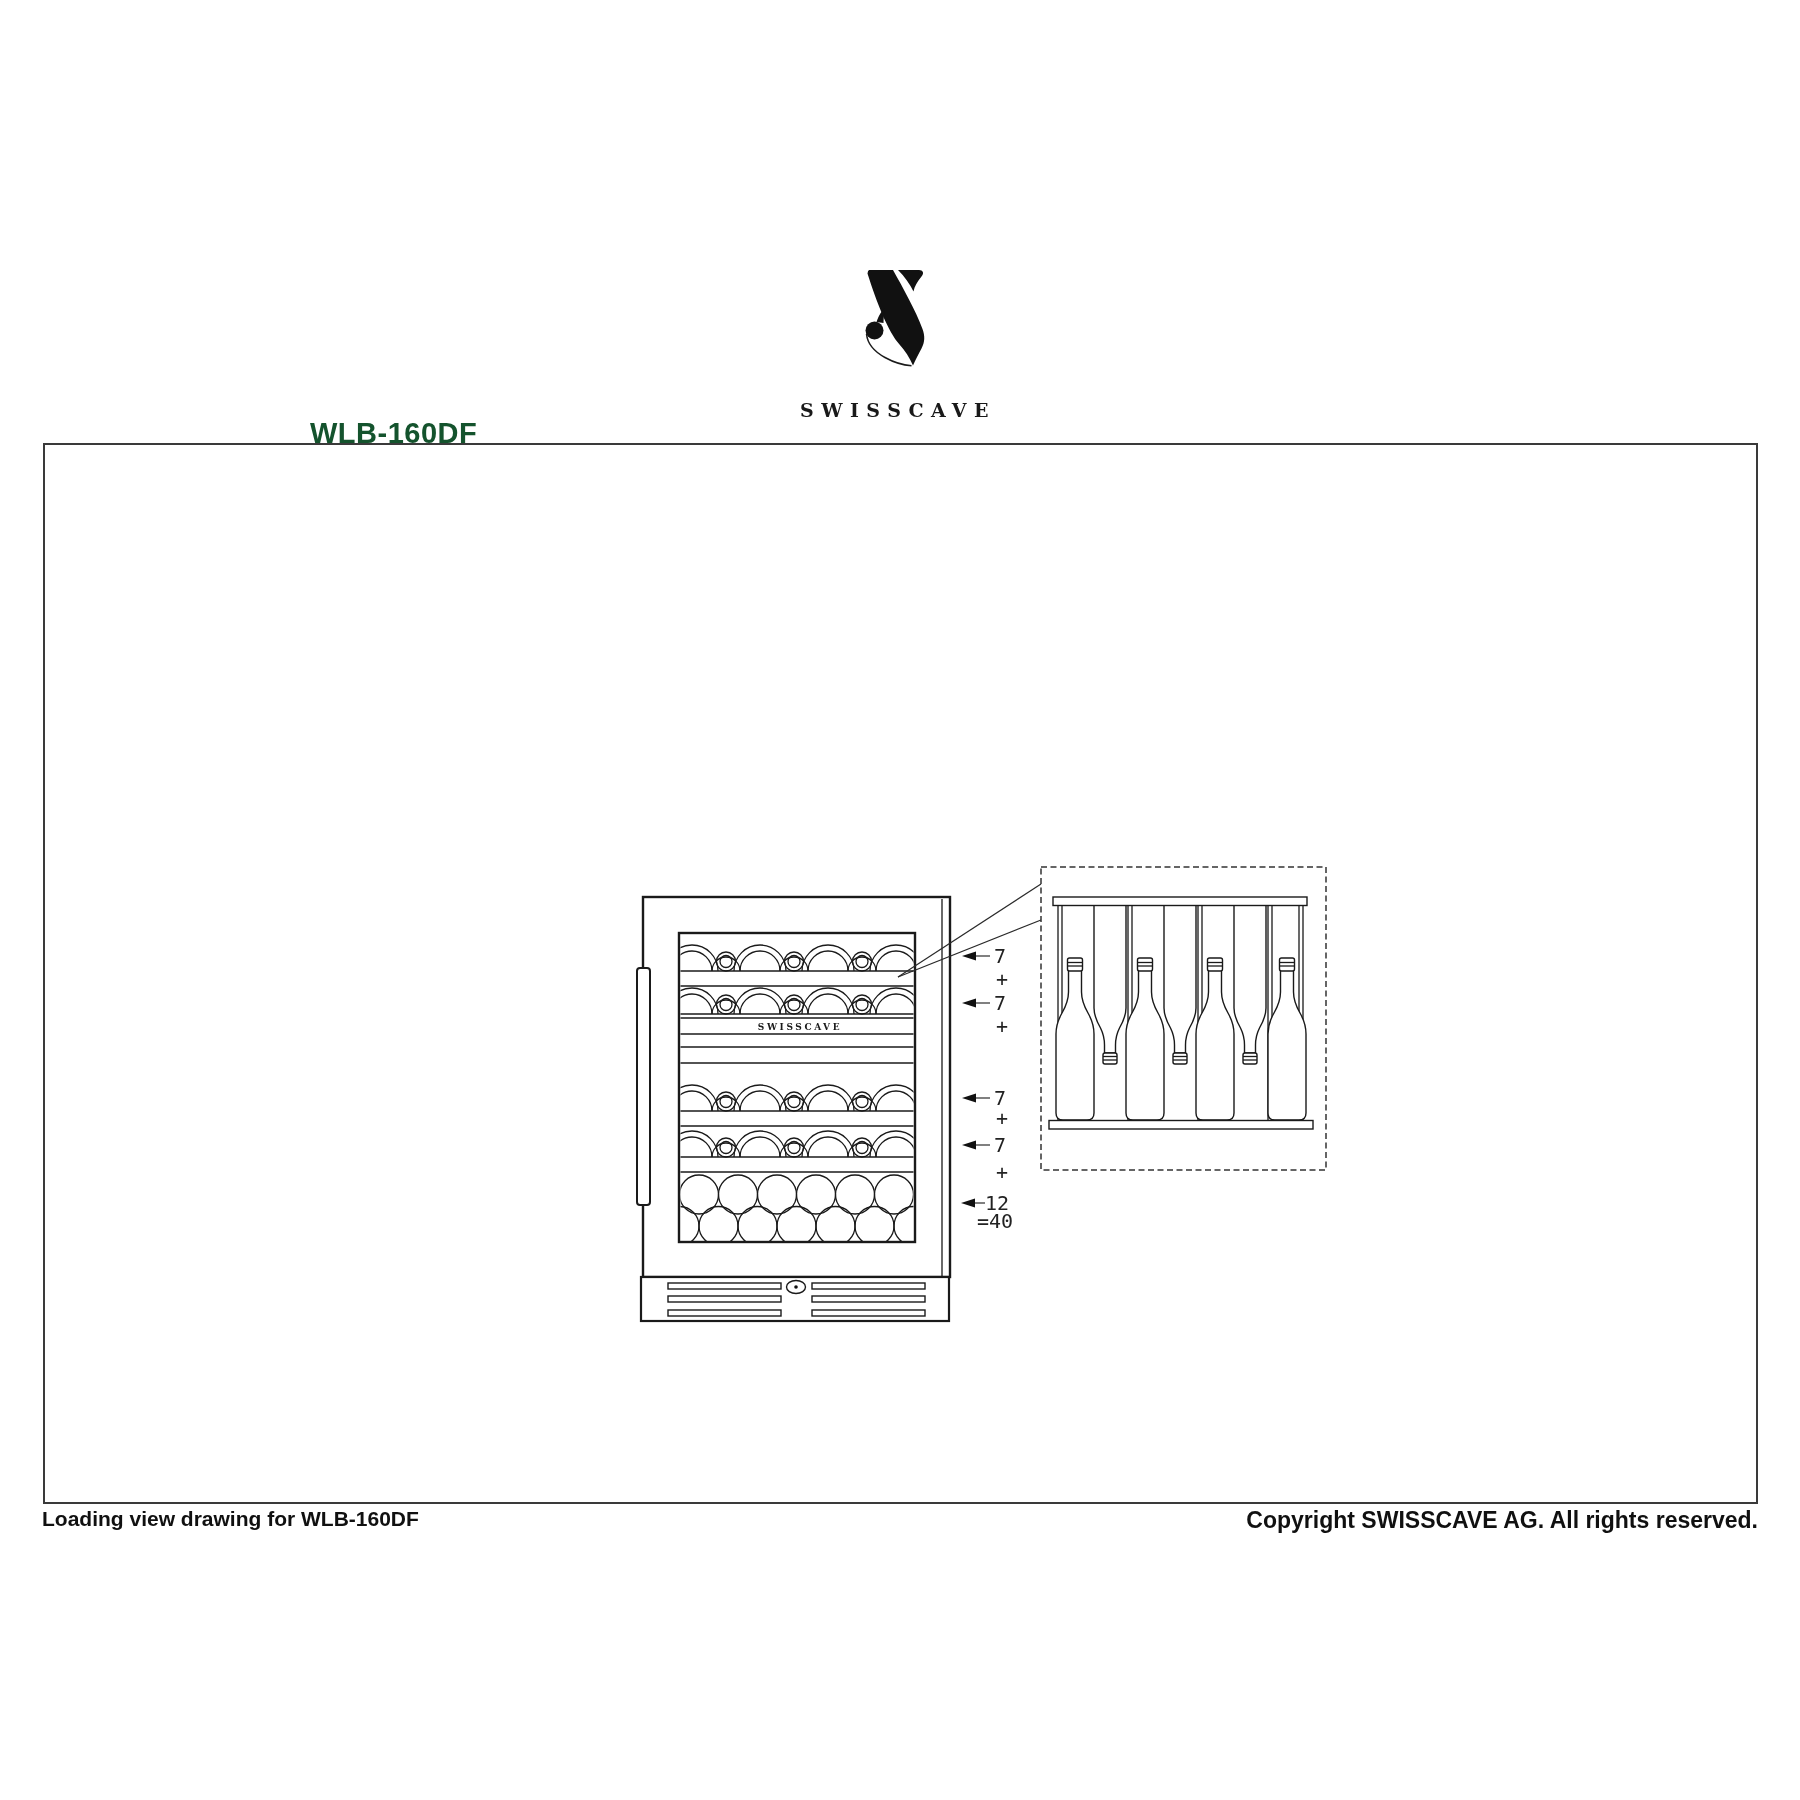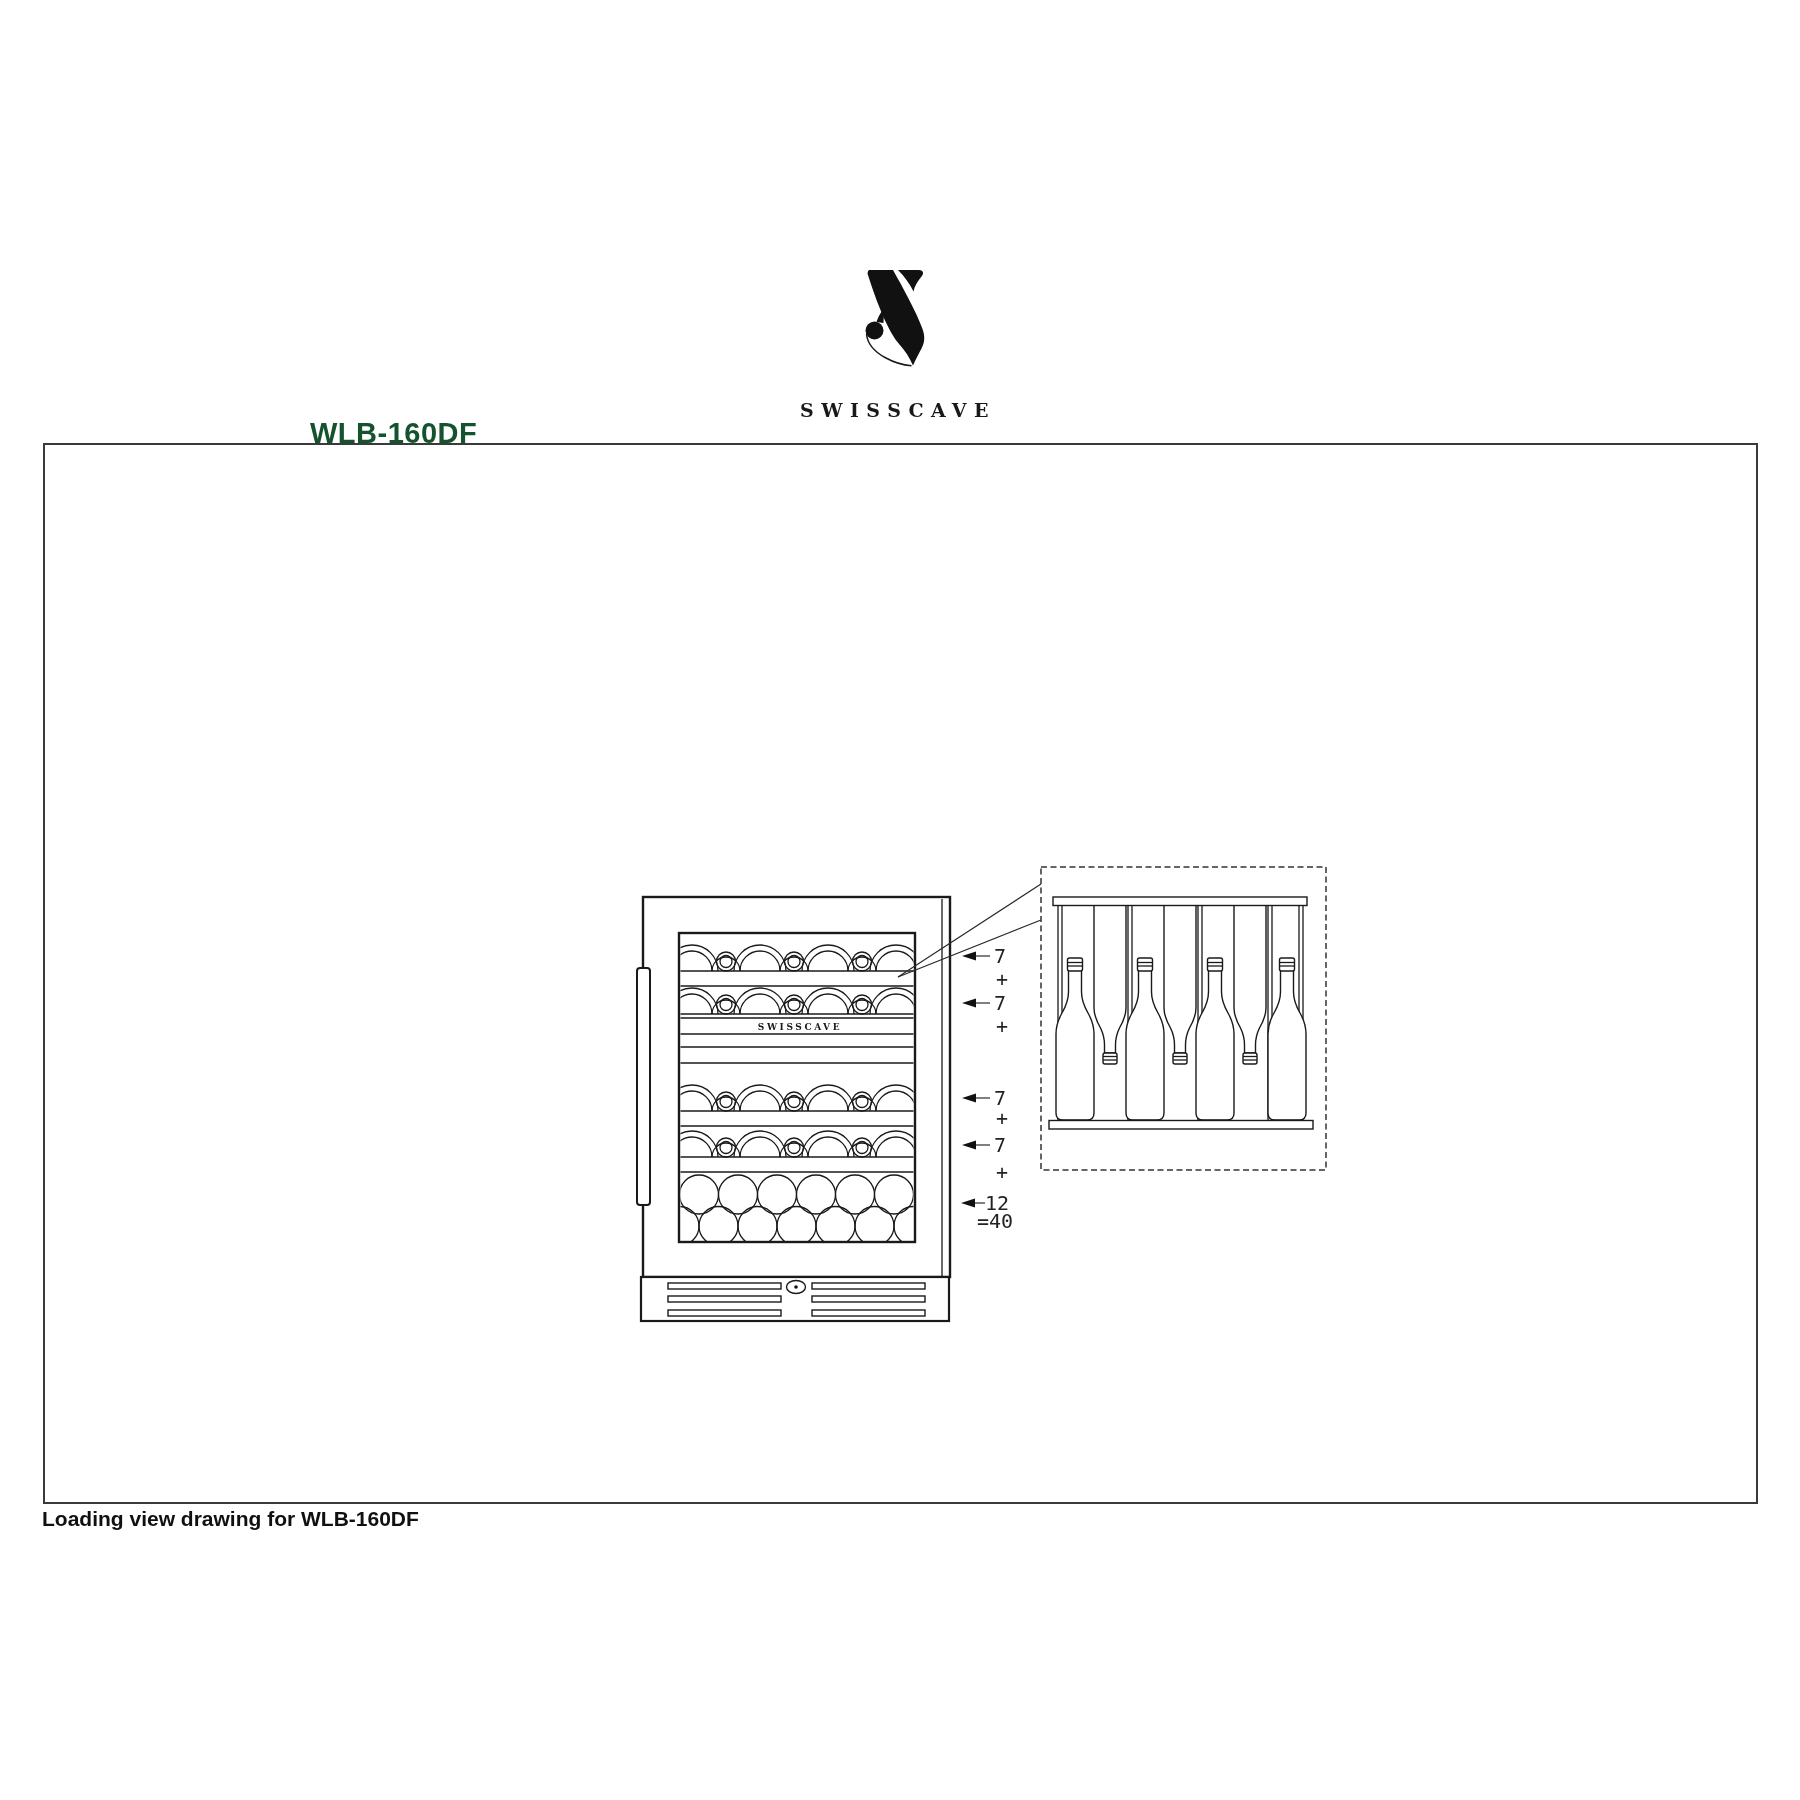--- a/index.html
+++ b/index.html
@@ -207,14 +207,15 @@
         <use href="#ubottle" x="1215"></use>
         <use href="#ubottle" x="1287"></use>
 
         <rect class="lnw" x="1053" y="897" width="254" height="8.5"></rect>
         <rect class="lnw" x="1049" y="1120.5" width="264" height="8.5"></rect>
       </g>
     </g>
   </svg>
 
   <div class="abs footer-left">Loading view drawing for WLB-160DF</div>
+  <div class="abs footer-right">Copyright SWISSCAVE AG. All rights reserved.</div>
 
 </div>
 
 </body></html>

